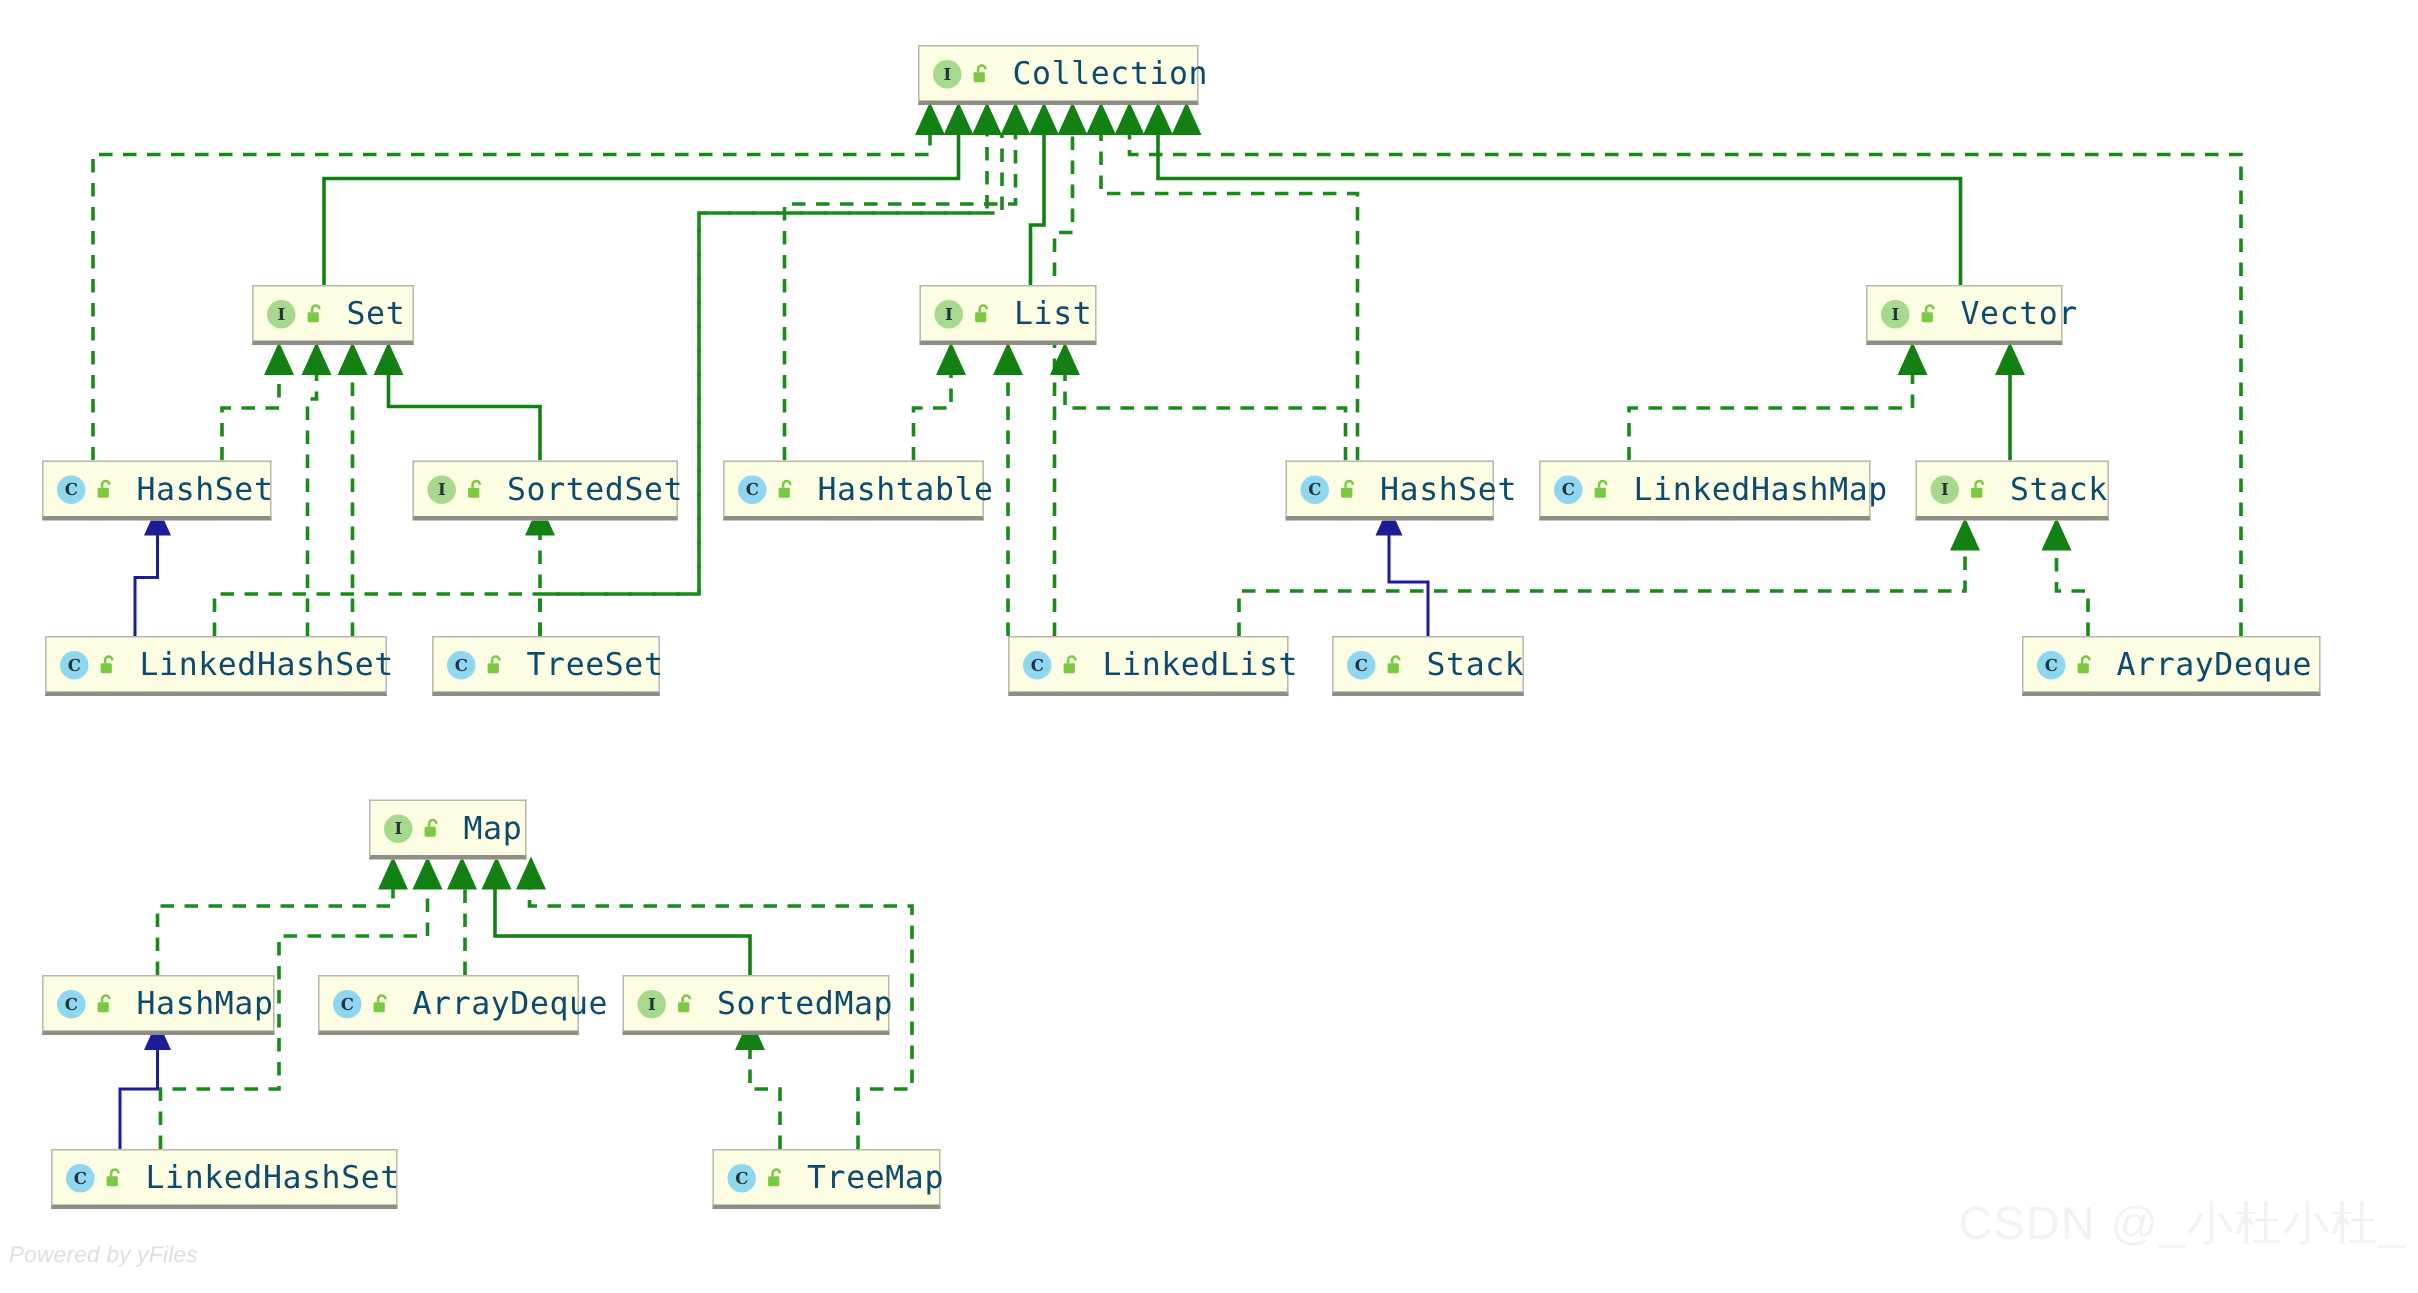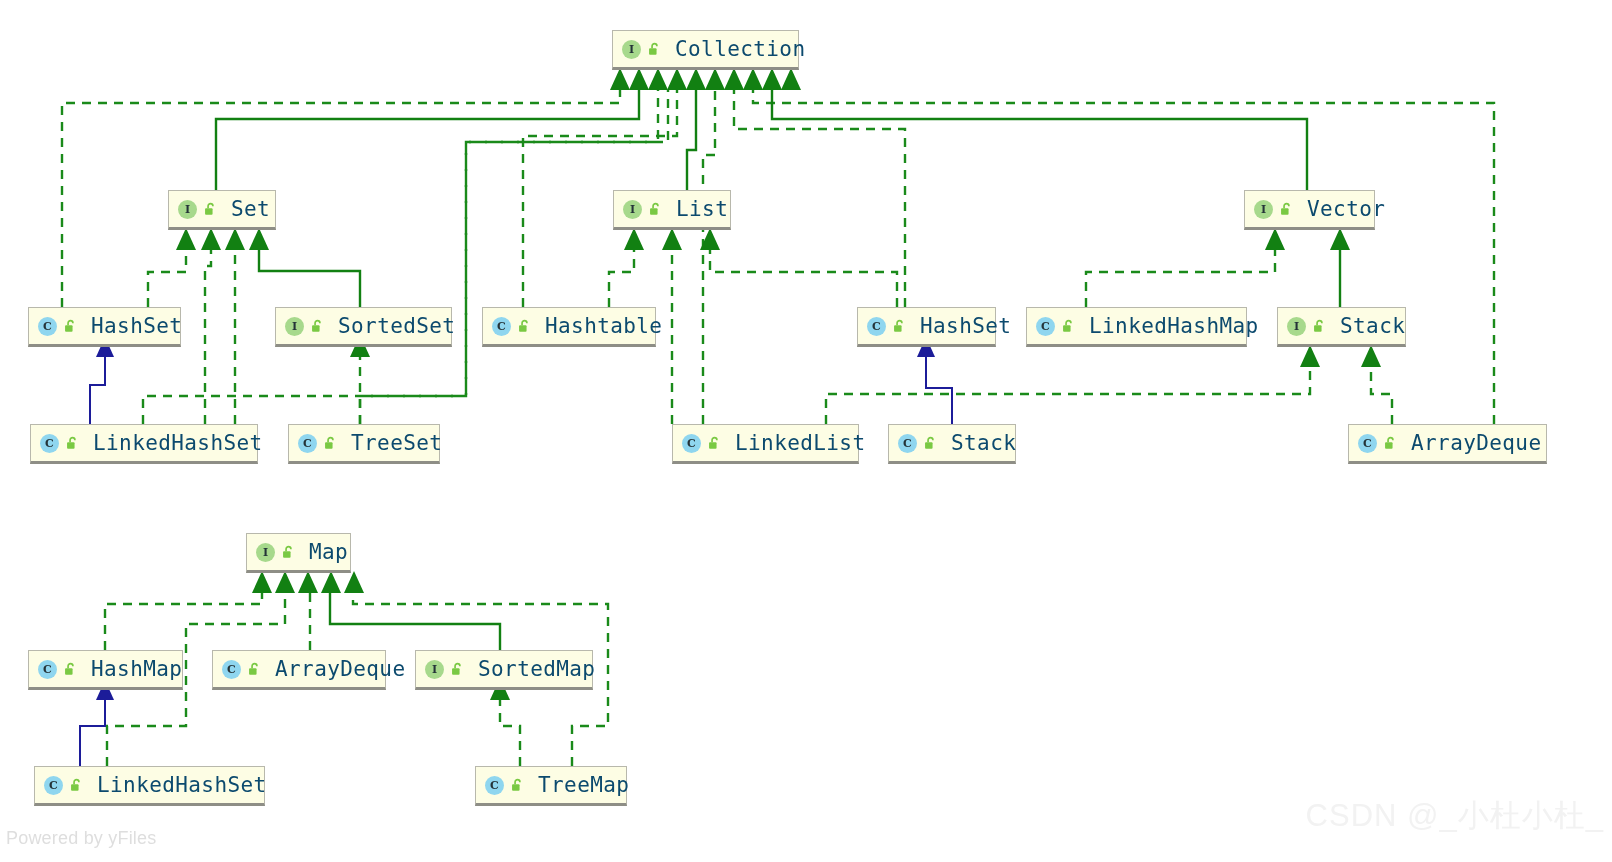--- a/index.html
+++ b/index.html
@@ -68,23 +68,24 @@
     font-size: 21px;
     color: #0c4a6e;
     letter-spacing: 0.4px;
     line-height: 1;
   }
   #yfiles-credit {
     position: absolute;
     left: 6px;
     top: 828px;
     font-family: "Liberation Sans", sans-serif;
-    font-size: 18px;
+    font-size: 15px;
     color: #dedede;
     letter-spacing: 0.2px;
+    font-style: italic;
   }
   #csdn-watermark {
     position: absolute;
     right: 8px;
     top: 795px;
     font-family: "Liberation Sans", sans-serif;
     font-size: 31px;
     color: #f2f2f2;
     letter-spacing: 1px;
     white-space: nowrap;

